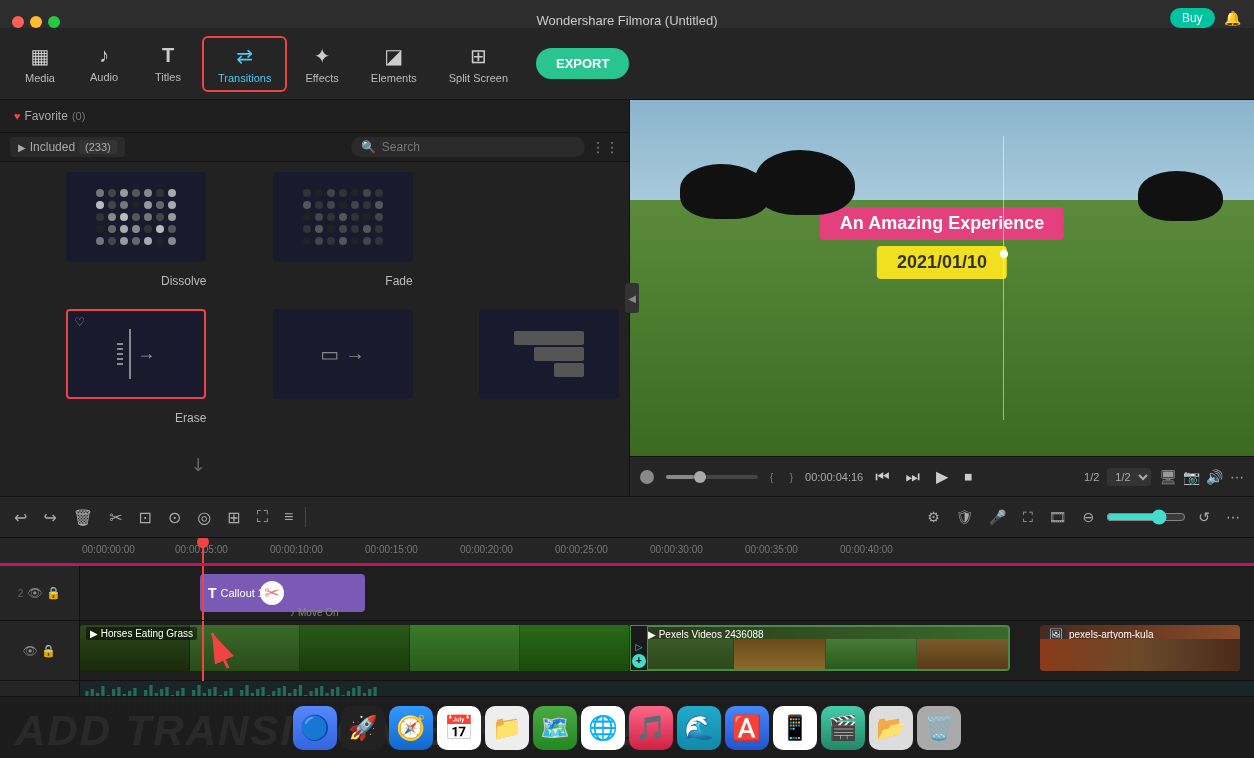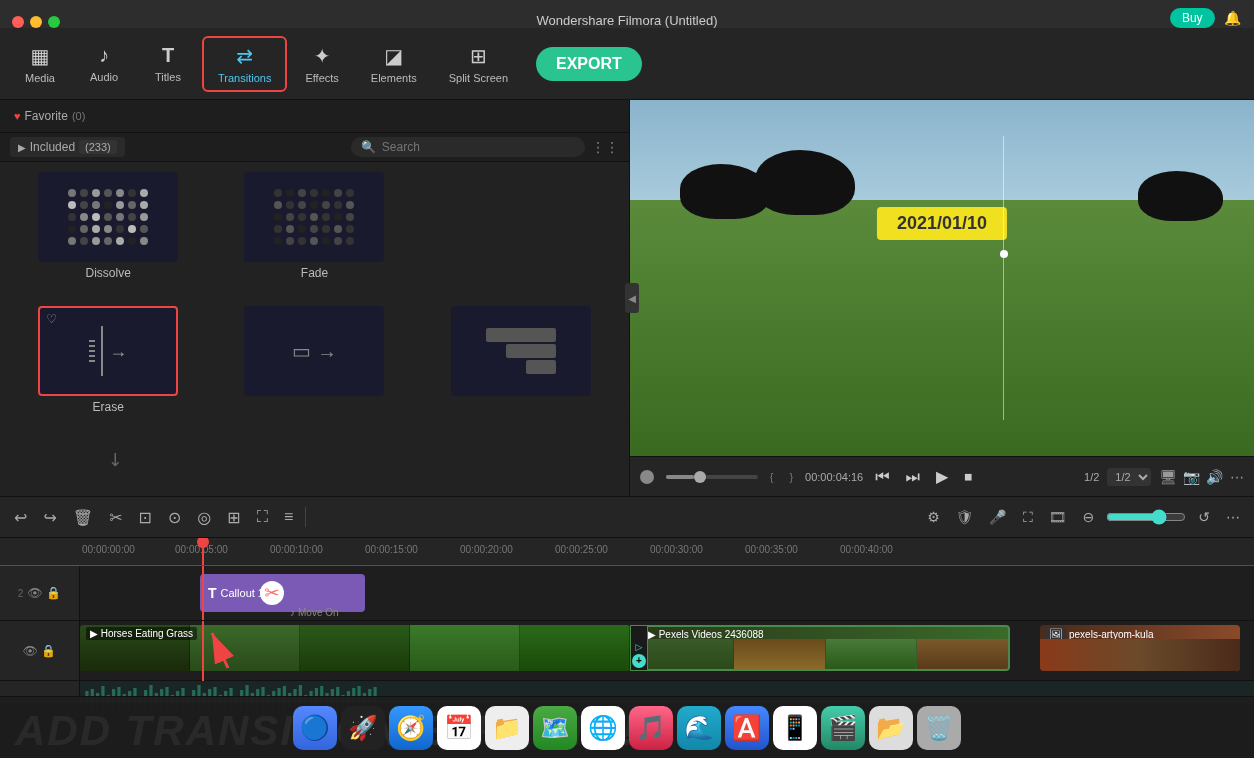--- a/index.html
+++ b/index.html
@@ -89,21 +89,21 @@
     }
     .toolbar-item .icon { font-size: 20px; }
     .toolbar-item .label { font-size: 11px; color: #bbb; }
     .toolbar-item.active .label { color: #4dc8f0; }
     .export-btn {
       background: #29c490;
       color: #fff;
       border: none;
       border-radius: 18px;
       padding: 8px 20px;
-      font-size: 16px;
+      font-size: 13px;
       font-weight: bold;
       cursor: pointer;
       margin-left: 10px;
     }
 
     
     .left-panel {
       width: 630px;
       height: 100%;
       background: #222;
@@ -171,25 +171,25 @@
       display: grid;
       grid-template-columns: repeat(3, 1fr);
       gap: 2px;
       padding: 6px;
       overflow-y: auto;
       flex: 1;
     }
     .transition-item {
       display: flex;
       flex-direction: column;
-      align-items: center;
+      align-items: flex-end;
       cursor: pointer;
       padding: 4px;
       border-radius: 4px;
-      gap: 4px;
+      gap: 12px;
     }
     .transition-thumb {
       width: 140px;
       height: 90px;
       background: #1a1a2e;
       border-radius: 4px;
       display: flex;
       align-items: center;
       justify-content: center;
       position: relative;
@@ -365,21 +365,21 @@
     }
 
     
     .timeline-ruler {
       height: 28px;
       background: #252525;
       display: flex;
       align-items: center;
       padding-left: 80px;
       gap: 0;
-      border-bottom: 1px solid #be185d;
+      border-bottom: 3px solid #be185d;
       overflow: hidden;
       position: relative;
     }
     .ruler-mark {
       font-size: 10px;
       color: #777;
       position: absolute;
       top: 6px;
     }
     .playhead {
@@ -911,20 +911,21 @@
 
         <div style="position:absolute;top:0;left:0;right:0;height:30%;background:linear-gradient(180deg,#8ab4cc 0%,#aaccdd 100%);"></div>
 
         <div style="position:absolute;top:28%;left:0;right:0;bottom:0;background:linear-gradient(180deg,#5a8a3a 0%,#3a6a20 100%);"></div>
 
         <div style="position:absolute;top:18%;left:8%;width:90px;height:55px;background:#111;border-radius:45% 55% 40% 40%;z-index:2;"></div>
         <div style="position:absolute;top:14%;left:20%;width:100px;height:65px;background:#111;border-radius:45% 55% 40% 40%;z-index:2;"></div>
         <div style="position:absolute;top:20%;right:5%;width:85px;height:50px;background:#111;border-radius:45% 55% 40% 40%;z-index:2;"></div>
 
         <div class="video-overlay-text">
+          <div class="overlay-title">An Amazing Experience</div>
           <div class="overlay-date">2021/01/10</div>
         </div>
 
         <div style="position:absolute;right:40%;top:10%;width:1px;height:80%;background:rgba(255,255,255,0.5);z-index:3;"></div>
         <div style="position:absolute;right:39.5%;top:42%;width:8px;height:8px;background:#fff;border-radius:50%;z-index:3;"></div>
       </div>
 
       <div class="timeline-controls">
         <div style="width:14px;height:14px;background:#888;border-radius:50%;margin-right:4px;"></div>
         <div class="progress-bar-wrap">

